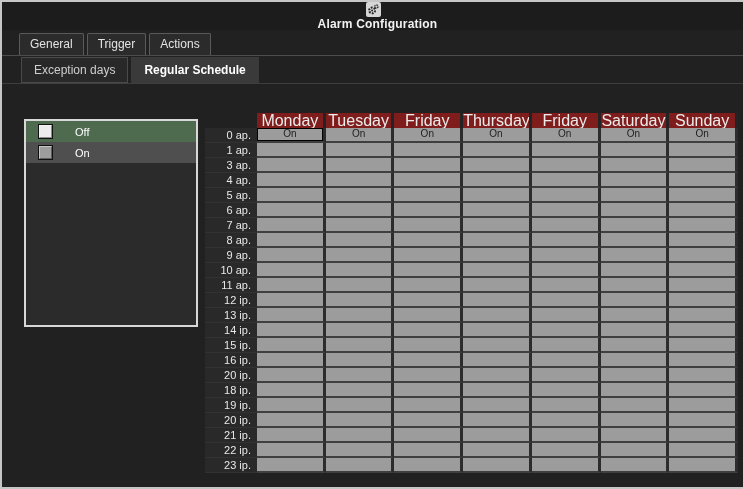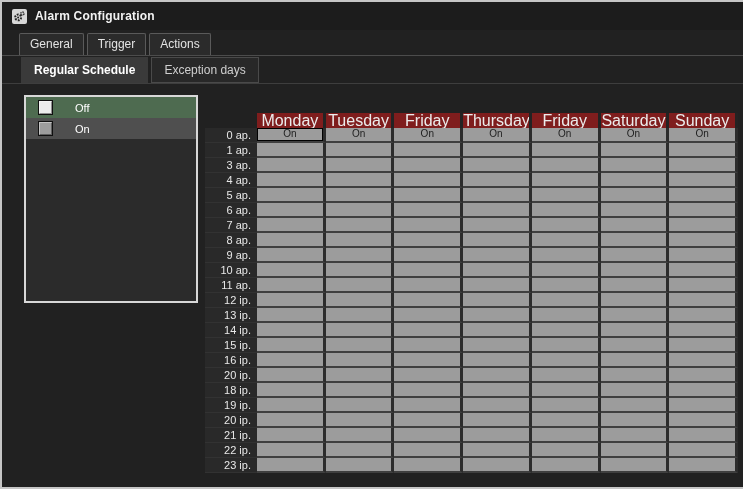--- a/index.html
+++ b/index.html
@@ -1,42 +1,42 @@
 <!DOCTYPE html>
 <html style="--window-border: #c6c6c6; --legend-selected-bg: #4e6b50; --legend-on-bg: #4f4f4f; --cell-bg: #9c9c9c;"><head>
 <meta charset="utf-8">
 <style>
   html,body{margin:0;padding:0;background:#101010;}
   .window{
     position:relative;width:743px;height:489px;box-sizing:border-box;
     border:2px solid var(--window-border,#c6c6c6);border-right:none;
     background:#212121;font-family:"Liberation Sans",sans-serif;overflow:hidden;
   }
-  .titlebar{height:28px;display:flex;align-items:center;padding-left:10px;background:#1c1c1c;}
+  .titlebar{height:28px;display:flex;align-items:center;padding-left:10px;background:#1c1c1c;flex-direction:column;}
   .app-icon{width:15px;height:15px;background:#d6d6d6;border-radius:2px;display:flex;
     align-items:center;justify-content:center;margin-right:8px;flex:0 0 auto;}
   .title{color:#f2f2f2;font-size:12px;font-weight:bold;letter-spacing:.2px;}
 
   .tabbar{height:25px;display:flex;align-items:flex-end;gap:3px;padding-left:17px;
     border-bottom:1px solid #4c4c4c;}
   .tab{box-sizing:border-box;padding:3px 10px 4px;font-size:12px;color:#e3e3e3;
     background:#2b2b2b;border:1px solid #5a5a5a;border-bottom:none;border-radius:2px 2px 0 0;
     cursor:default;white-space:nowrap;}
   .tab.selected{font-weight:bold;color:#ffffff;background:#262626;
     outline:1px dotted #9a9a9a;outline-offset:-4px;}
 
   .subtabbar{height:27px;display:flex;align-items:center;gap:3px;padding-left:19px;
     border-bottom:1px solid #3e3e3e;}
   .subtab{box-sizing:border-box;padding:5px 12px;font-size:12px;color:#cfcfcf;
     background:#282828;border:1px solid #4a4a4a;white-space:nowrap;}
   .subtab.selected{background:#3a3a3a;border-color:#3a3a3a;color:#ffffff;font-weight:bold;}
 
   .content{position:absolute;top:82px;left:0;right:0;bottom:0;background:#212121;}
 
-  .legend{position:absolute;left:22px;top:11px;width:174px;height:208px;box-sizing:border-box;
+  .legend{position:absolute;left:22px;top:35px;width:174px;height:208px;box-sizing:border-box;
     border:2px solid #d8d8d8;background:#2b2b2b;}
   .legend-row{height:21px;display:flex;align-items:center;padding-left:12px;cursor:default;}
   .legend-row.selected{background:var(--legend-selected-bg,#4e6b50);}
   .legend-row.unselected{background:var(--legend-on-bg,#4f4f4f);}
   .swatch{width:15px;height:15px;box-sizing:border-box;border:1px solid #101010;
     box-shadow:inset 1px 1px 0 rgba(255,255,255,.4),inset -1px -1px 0 rgba(0,0,0,.4);
     margin-right:22px;flex:0 0 auto;}
   .legend-label{color:#ffffff;font-size:11px;}
 
   .grid{position:absolute;left:203px;top:29px;width:533px;}
@@ -65,22 +65,22 @@
     </span>
     <span class="title">Alarm Configuration</span>
   </div>
 
   <div class="tabbar">
       <div class="tab">General</div>
       <div class="tab">Trigger</div>
       <div class="tab">Actions</div>
     </div>
   <div class="subtabbar">
+      <div class="subtab">Exception days</div>
       <div class="subtab selected">Regular Schedule</div>
-      <div class="subtab">Exception days</div>
     </div>
 
   <div class="content">
     <div class="legend">
         <div class="legend-row selected">
           <div class="swatch" style="background: rgb(235, 235, 235);"></div>
           <div class="legend-label">Off</div>
         </div>
         <div class="legend-row unselected">
           <div class="swatch" style="background: rgb(157, 157, 157);"></div>

